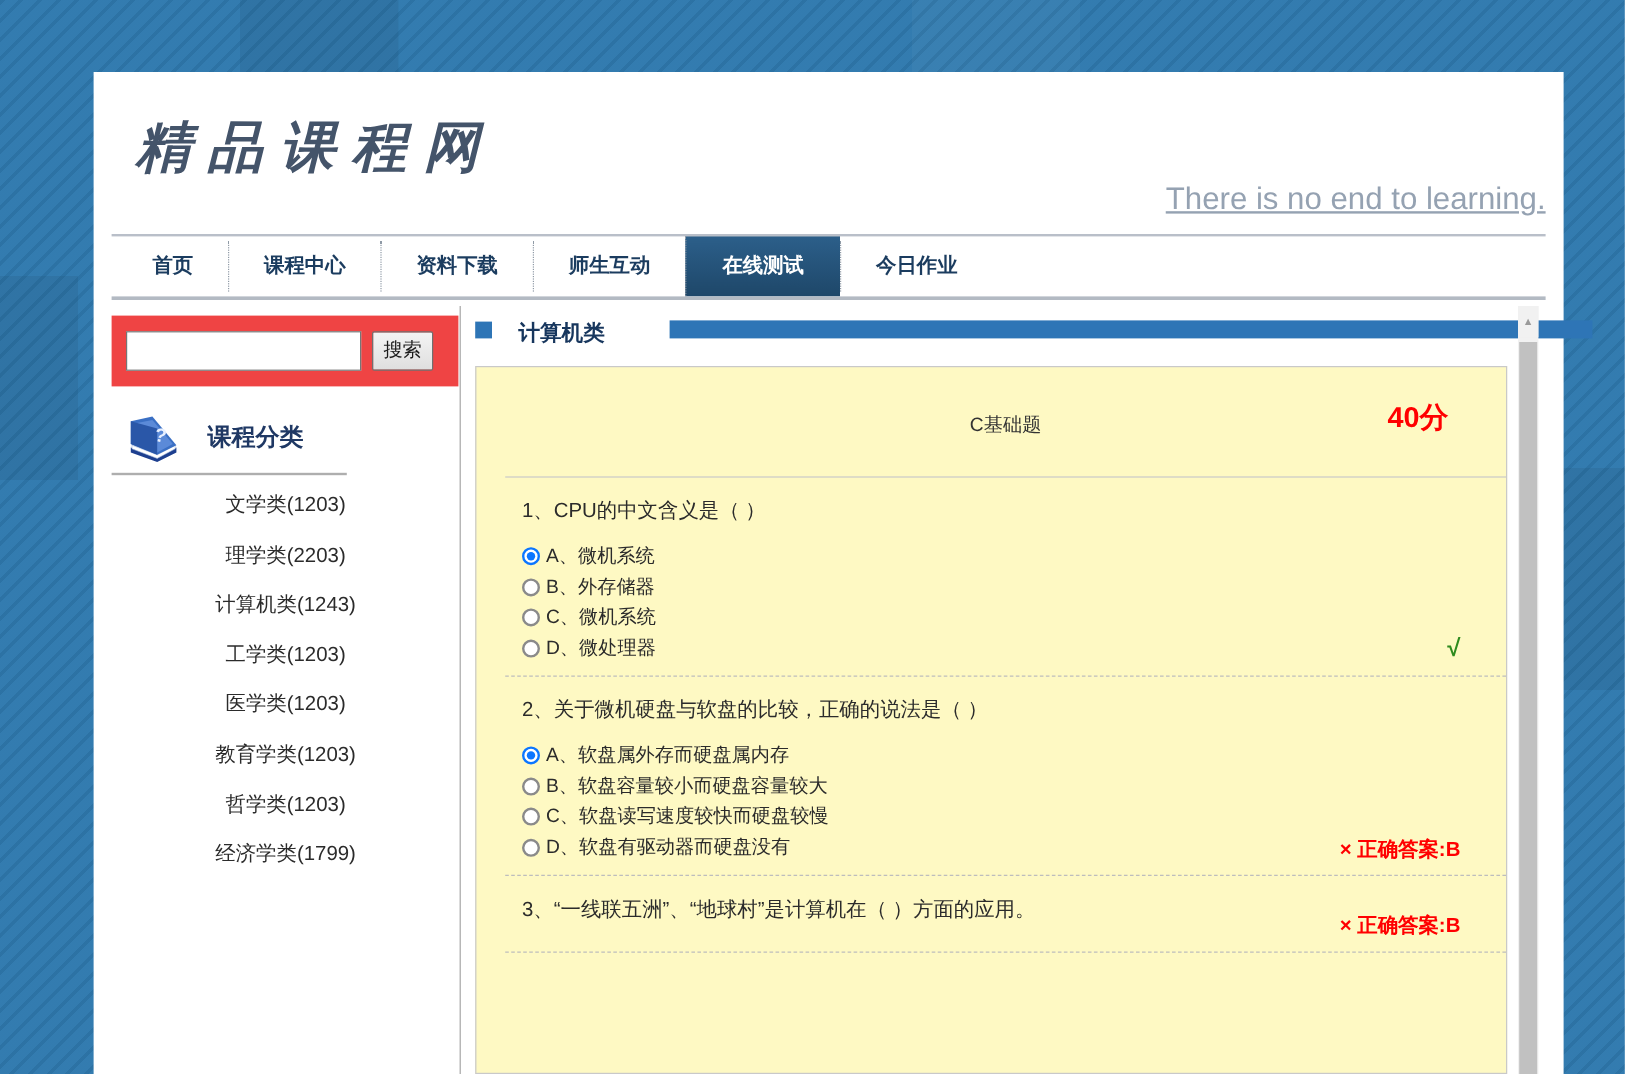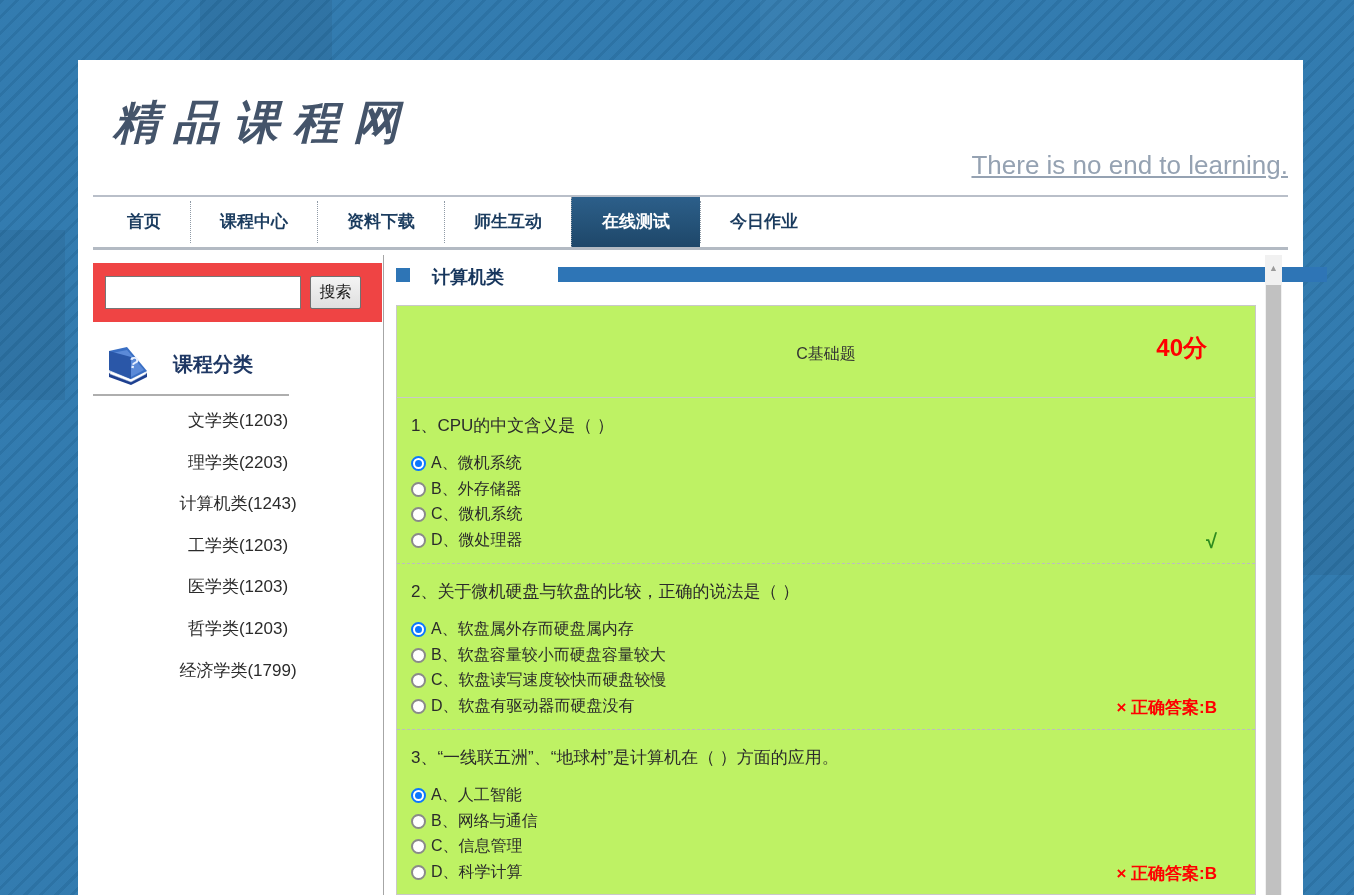--- a/index.html
+++ b/index.html
@@ -49,21 +49,21 @@
 
   .vline { position:absolute; left:305px; top:195px; width:1px; height:640px; background:#a6a6a6; }
 
   
   .main { position:absolute; left:318px; top:195px; width:931px; height:640px; }
   .sec-header { position:absolute; left:0; top:11px; width:100%; height:18px; }
   .sec-square { position:absolute; left:0; top:2px; width:14px; height:14px; background:#2e75b6; }
   .sec-title { position:absolute; left:36px; top:-1px; font-size:18px; font-weight:bold; color:#17365d; }
   .sec-bar { position:absolute; left:162px; right:0; top:1px; height:15px; background:#2e75b6; }
 
-  .qbox { position:absolute; left:0; top:50px; width:860px; height:590px; border:1px solid #c9c9c9; background:#bef264; overflow:hidden; }
+  .qbox { position:absolute; left:0; top:50px; width:860px; height:590px; border:1px solid #c9c9c9; background:#fef9c3; overflow:hidden;padding-left:24px; }
   .qbox-head { position:relative; height:92px; border-bottom:1px solid #c9c9c9; }
   .test-title { position:absolute; left:0; right:0; top:38px; text-align:center; font-size:16px; color:#333; }
   .test-score { position:absolute; right:48px; top:26px; font-size:24px; font-weight:bold; color:#ff0000; }
 
   .question { position:relative; padding:16px 14px 10px 14px; border-bottom:1px dashed #bdbdbd; }
   .q-title { font-size:17px; color:#2b2b2b; margin-bottom:14px; }
   .option { display:flex; align-items:center; height:25.5px; font-size:16px; color:#2b2b2b; cursor:pointer; }
   .radio { width:15px; height:15px; border-radius:50%; border:2px solid #8a8a8a; margin-right:5px; position:relative;
            background:#fff; flex:0 0 auto; }
   .radio.selected { border-color:#0b76ff; }
@@ -134,20 +134,21 @@
     </span>
     <span class="cat-title">课程分类</span>
   </div>
   <div class="cat-line"></div>
   <ul class="cat-list">
       <li>文学类(1203)</li>
       <li>理学类(2203)</li>
       <li>计算机类(1243)</li>
       <li>工学类(1203)</li>
       <li>医学类(1203)</li>
+      <li>教育学类(1203)</li>
       <li>哲学类(1203)</li>
       <li>经济学类(1799)</li>
     </ul>
 
   <div class="vline"></div>
 
   <div class="main">
     <div class="sec-header">
       <span class="sec-square"></span>
       <span class="sec-title">计算机类</span>
@@ -199,38 +200,20 @@
   </label>
               <label class="option">
     <span class="radio"></span>
     <span>D、软盘有驱动器而硬盘没有</span>
   </label>
             </div>
     <div class="q-result wrong">× 正确答案:B</div>
   </section>
           <section class="question">
     <div class="q-title">3、“一线联五洲”、“地球村”是计算机在（ ）方面的应用。</div>
-    <div class="options">
-              <label class="option">
-    <span class="radio selected"></span>
-    <span>A、人工智能</span>
-  </label>
-              <label class="option">
-    <span class="radio"></span>
-    <span>B、网络与通信</span>
-  </label>
-              <label class="option">
-    <span class="radio"></span>
-    <span>C、信息管理</span>
-  </label>
-              <label class="option">
-    <span class="radio"></span>
-    <span>D、科学计算</span>
-  </label>
-            </div>
     <div class="q-result wrong">× 正确答案:B</div>
   </section>
         </div>
     </div>
   </div>
 
   <div class="scrollbar">
     <button class="scroll-up">▲</button>
     <div class="scroll-thumb"></div>
   </div>

